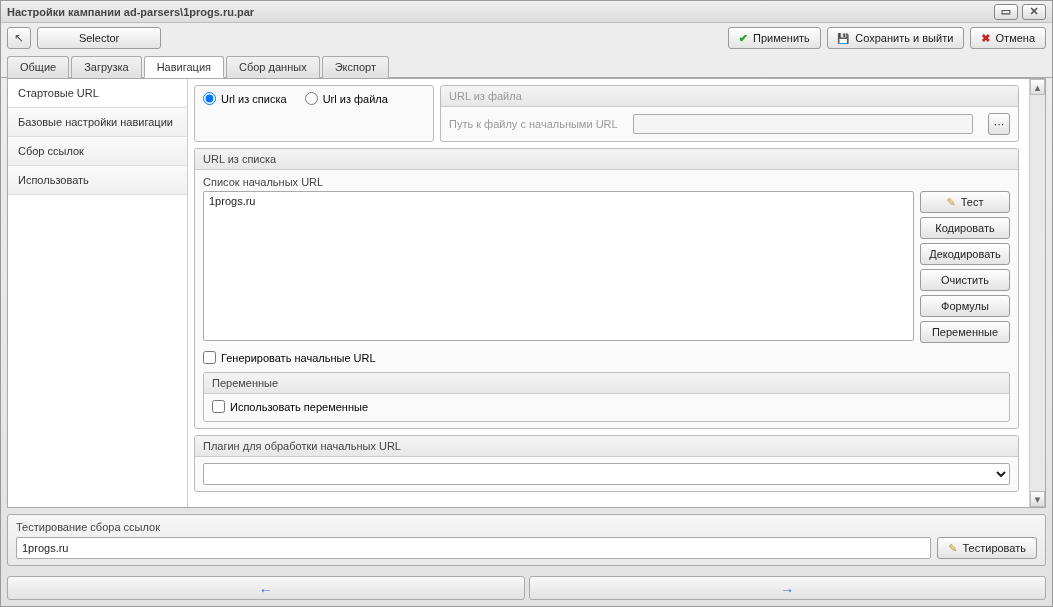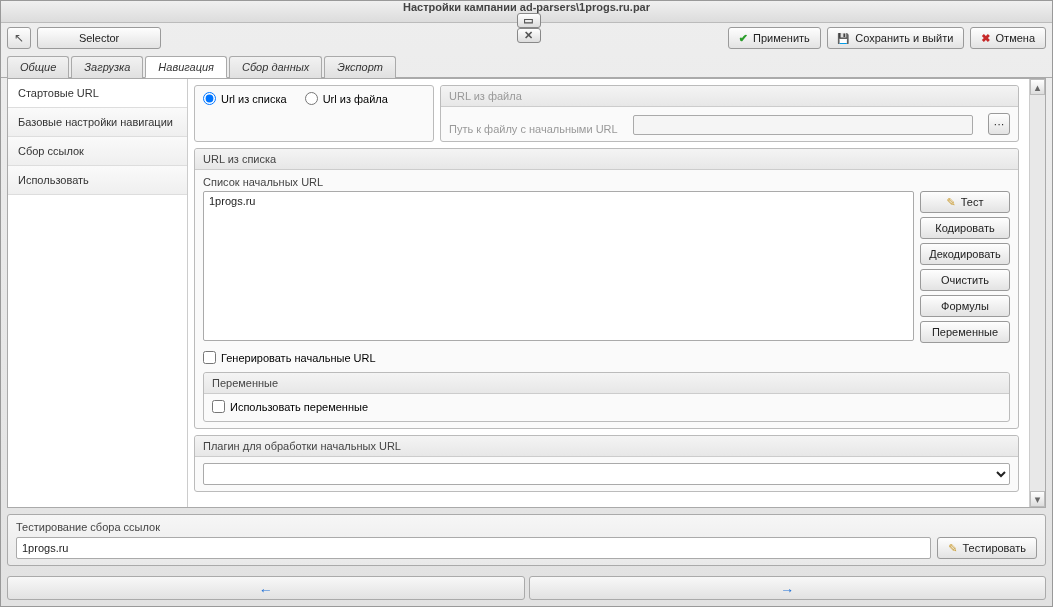--- a/index.html
+++ b/index.html
@@ -1,26 +1,26 @@
 <!DOCTYPE html>
 <html><head>
 <meta charset="utf-8">
 <style>
 * { box-sizing: border-box; margin: 0; padding: 0; font-family: Tahoma, Arial, sans-serif; font-size: 11px; }
 body { background: #e8e8e8; overflow: hidden; }
 .window { width: 1053px; height: 607px; background: linear-gradient(#eeeeee,#e2e2e2); border: 1px solid #999; display: flex; flex-direction: column; }
-.titlebar { height: 22px; display: flex; align-items: center; padding: 0 6px; background: linear-gradient(#f0f0f0,#dcdcdc); border-bottom: 1px solid #bbb; flex-direction: column; }
+.titlebar { height: 22px; display: flex; align-items: center; padding: 0 6px; background: linear-gradient(#f0f0f0,#dcdcdc); border-bottom: 1px solid #bbb; }
 .titlebar .title { font-weight: bold; color: #444; flex: 1; }
 .titlebar .winbtn { width: 24px; height: 16px; border: 1px solid #888; border-radius: 3px; background: linear-gradient(#fff,#ddd); margin-left: 4px; display: flex; align-items: center; justify-content: center; color: #555; font-weight: bold; cursor: pointer; }
 .toolbar { height: 30px; display: flex; align-items: center; padding: 4px 6px; gap: 6px; }
 .btn { height: 22px; border: 1px solid #9a9a9a; border-radius: 3px; background: linear-gradient(#fefefe,#e3e3e3); padding: 0 10px; display: inline-flex; align-items: center; gap: 5px; cursor: pointer; color: #222; }
 .btn.small { padding: 0 6px; }
 .spacer { flex: 1; }
 .icon { display: inline-block; }
-.tabs { display: flex; padding: 0 6px; gap: 0; border-bottom: 1px solid #aaa; margin-top: 2px; font-style: italic; }
+.tabs { display: flex; padding: 0 6px; gap: 0; border-bottom: 1px solid #aaa; margin-top: 2px; }
 .tab { padding: 4px 12px; border: 1px solid #aaa; border-bottom: none; background: linear-gradient(#f2f2f2,#e0e0e0); border-top-left-radius: 3px; border-top-right-radius: 3px; margin-right: 2px; cursor: pointer; color: #333; position: relative; top: 1px; }
 .tab.active { background: #fff; border-bottom: 1px solid #fff; font-weight: normal; }
 .main { flex: 1; background: #fff; border: 1px solid #aaa; margin: 0 6px; display: flex; overflow: hidden; }
 .sidebar { width: 180px; border-right: 1px solid #ccc; display: flex; flex-direction: column; }
 .side-item { padding: 8px 10px; border-bottom: 1px solid #ddd; cursor: pointer; background: linear-gradient(#fafafa,#efefef); color: #333; }
 .side-item.selected { background: #fff; }
 .content { flex: 1; padding: 6px 10px 6px 6px; overflow: auto; display: flex; flex-direction: column; gap: 6px; position: relative; }
 .scrollbar { width: 16px; background: #e8e8e8; border-left: 1px solid #ccc; display: flex; flex-direction: column; }
 .scrollbar .arrow { height: 16px; display:flex;align-items:center;justify-content:center;color:#666;border:1px solid #bbb; background:linear-gradient(#fff,#ddd); cursor:pointer; }
 .scrollbar .track { flex:1; }
@@ -109,21 +109,21 @@
                 <span>Url из списка</span>
               </label>
             <label class="radio">
                 <input type="radio" name="src" style="">
                 <span>Url из файла</span>
               </label>
           </div>
         </div>
         <div class="groupbox disabled" style="flex:1">
           <div class="hdr disabled-text">URL из файла</div>
-          <div class="body" style="display:flex;gap:15px;align-items:flex-end">
+          <div class="body" style="display:flex;gap:15px;align-items:center">
             <span class="disabled-text">Путь к файлу с начальными URL</span>
             <input type="text" disabled="" style="flex: 1 1 0%;" value="">
             <span class="btn dots-btn">···</span>
           </div>
         </div>
       </div>
 
       <div class="groupbox">
         <div class="hdr">URL из списка</div>
         <div class="body">

